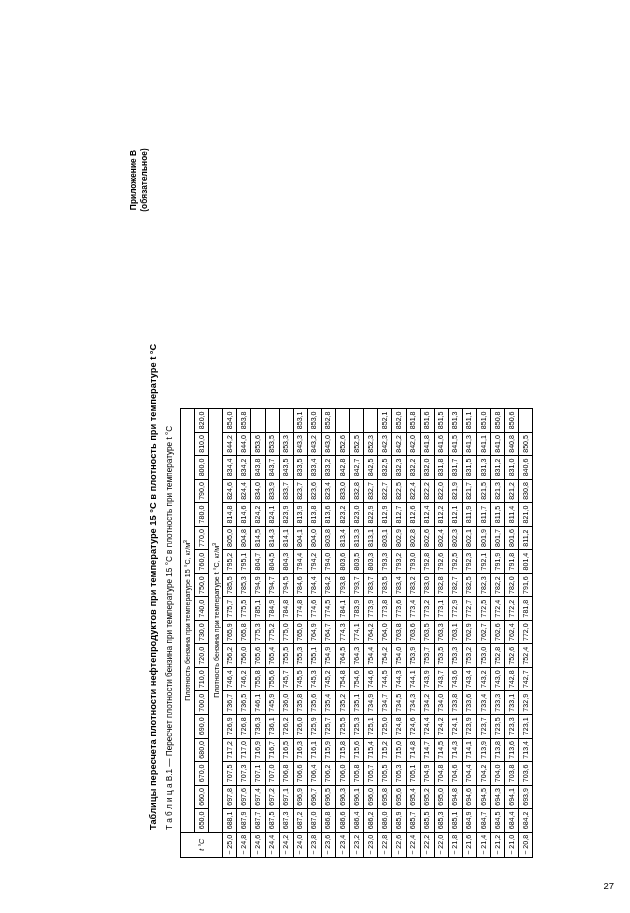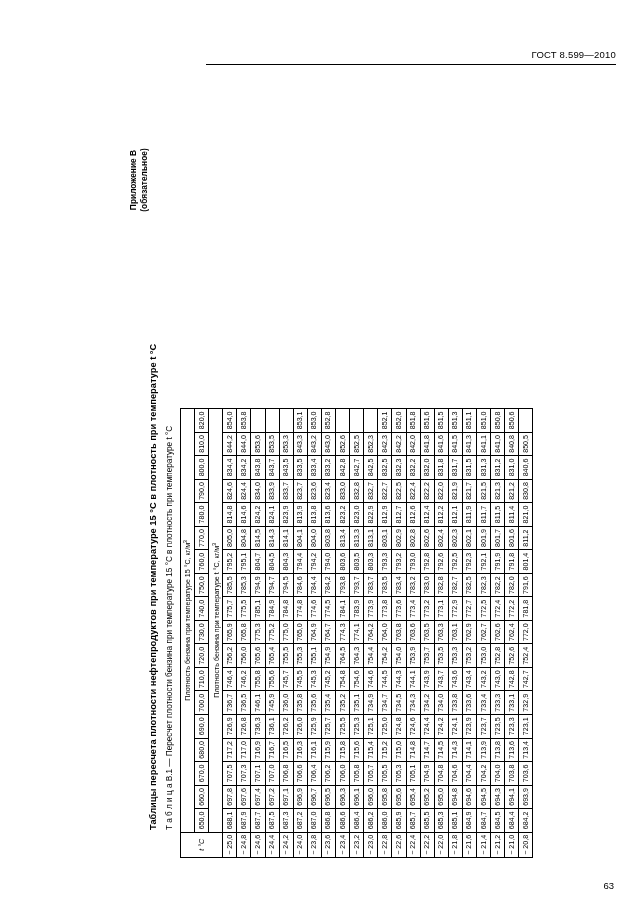--- a/index.html
+++ b/index.html
@@ -123,25 +123,22 @@
   .tcellhdr {
     font-style: italic;
   }
   sup { font-size: 5.2px; vertical-align: super; }
 </style>
 </head>
 <body>
 
 <div class="page">
 
-  <div class="hdr">
-    <span>ГОСТ 8.599—2010</span>
-  </div>
-
-  <div class="pageno">63</div>
+
+  <div class="pageno">27</div>
 
   <div class="rot-wrap">
 
     <div class="rot annex">
       <div>Приложение В</div>
       <div>(обязательное)</div>
     </div>
 
     <div class="rot title">Таблицы пересчета плотности  нефтепродуктов при температуре 15 °C в плотность при температуре t °C</div>
 

